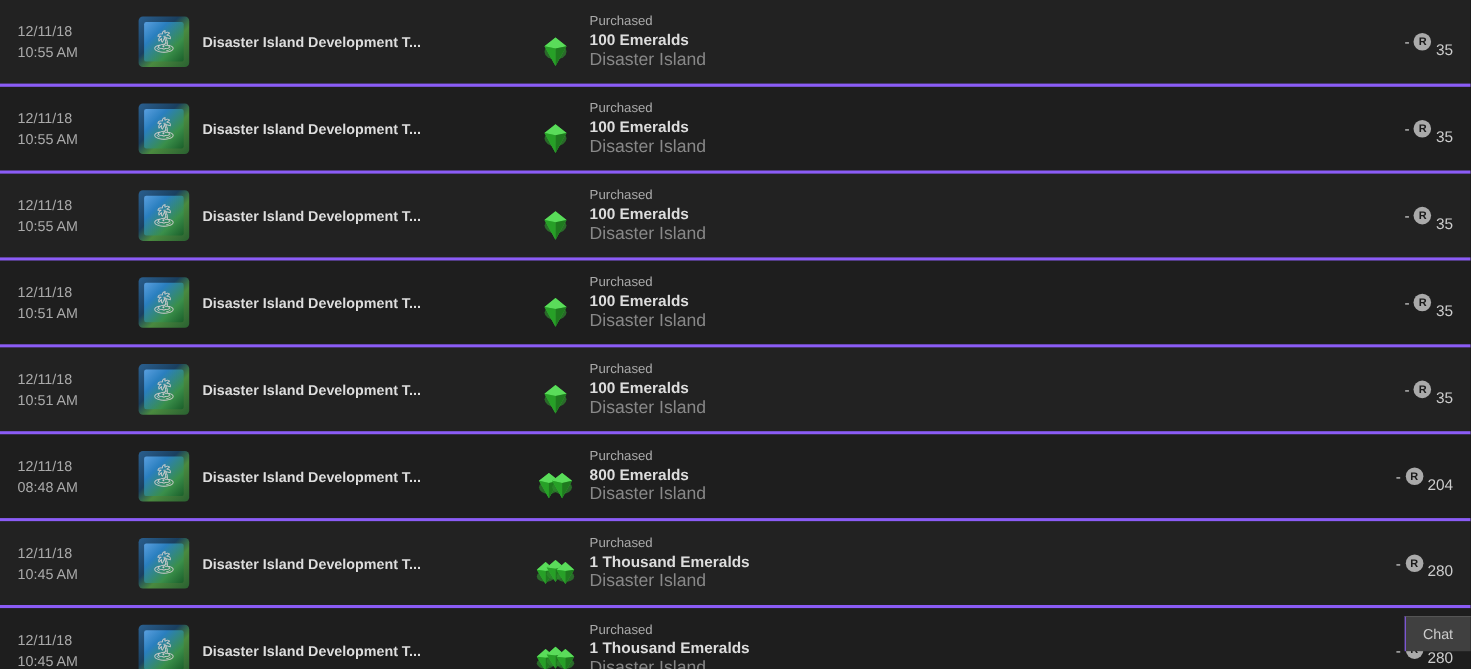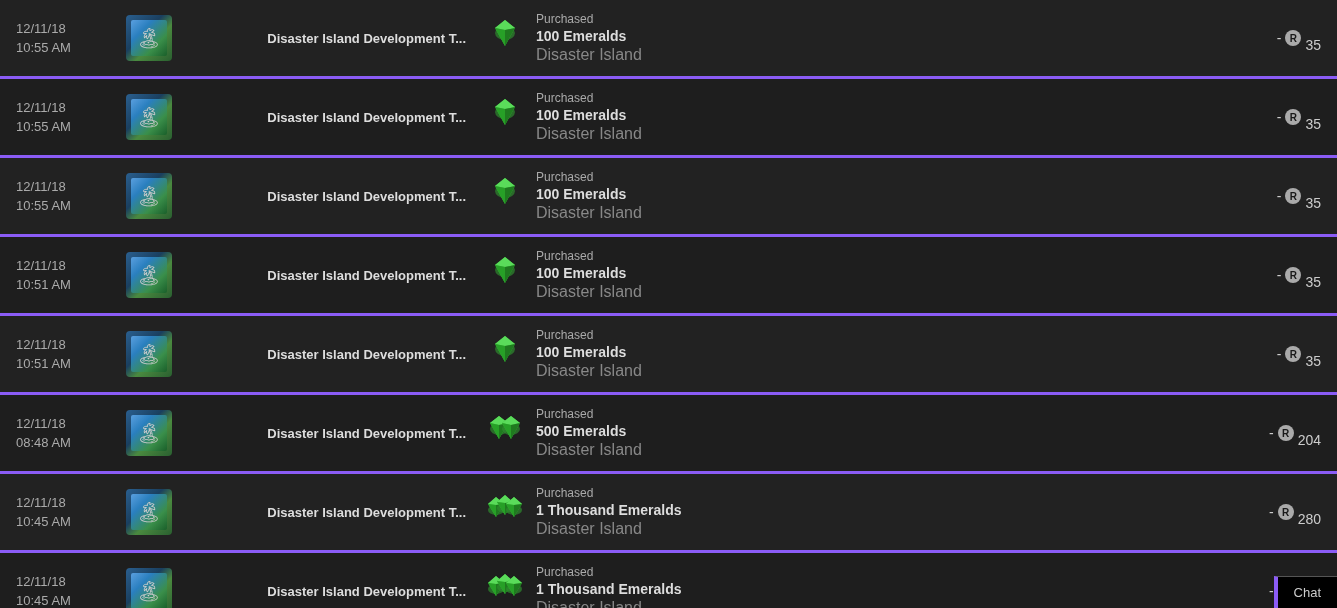--- a/index.html
+++ b/index.html
@@ -43,21 +43,20 @@
       color: #aaaaaa;
       font-size: 13px;
       line-height: 1.5;
     }
 
     .col-game {
       display: flex;
       align-items: center;
       width: 340px;
       min-width: 340px;
-      justify-content: space-between;
     }
 
     .game-thumbnail {
       width: 46px;
       height: 46px;
       min-width: 46px;
       margin-right: 12px;
       background: linear-gradient(135deg, #2a5f8f 0%, #1a3f5f 40%, #4a8a3f 60%, #2a6030 100%);
       border-radius: 4px;
       position: relative;
@@ -89,21 +88,21 @@
       font-size: 13px;
       font-weight: bold;
       white-space: nowrap;
       overflow: hidden;
       text-overflow: ellipsis;
       max-width: 270px;
     }
 
     .col-item {
       display: flex;
-      align-items: flex-start;
+      align-items: flex-end;
       flex: 1;
       padding: 0 20px;
     }
 
     .emerald-icon {
       width: 38px;
       height: 38px;
       min-width: 38px;
       margin-right: 12px;
       position: relative;
@@ -174,28 +173,28 @@
       font-weight: bold;
     }
 
     .amount-value {
       color: #cccccc;
       margin-top: 14px;
     }
 
     .chat-button {
       position: fixed;
-      bottom: 0;
+      bottom: 16px;
       right: 0;
-      background: #000000;
+      background: #404040;
       color: #cccccc;
       padding: 8px 16px;
       font-size: 13px;
       border-top: 1px solid #555;
-      border-left: 4px solid #8b5cf6;
+      border-left: 1px solid #8b5cf6;
     }
   </style>
 </head>
 <body>
 
 <div class="transaction-list">
 <div class="transaction-row">
       <div class="col-date">
         <div>12/11/18</div>
         <div>10:55 AM</div>
@@ -369,21 +368,21 @@
               <polygon points="22,16 13,18 13,32" fill="#1f7a1f"></polygon>
               <ellipse cx="25" cy="22" rx="9" ry="6" fill="#2d8a2d" opacity="0.7"></ellipse>
               <polygon points="25,9 34,16 25,32 16,16" fill="#3ab83a"></polygon>
               <polygon points="25,9 34,16 25,18 16,16" fill="#5adc5a"></polygon>
               <polygon points="16,16 25,18 25,32" fill="#27a027"></polygon>
               <polygon points="34,16 25,18 25,32" fill="#1f7a1f"></polygon>
           </svg>
         </div>
         <div class="item-details">
           <span class="item-action">Purchased</span>
-          <span class="item-name">500 Emeralds</span>
+          <span class="item-name">800 Emeralds</span>
           <span class="item-source">Disaster Island</span>
         </div>
       </div>
       <div class="col-amount">
         <span>-</span>
         <span class="robux-icon">R</span>
         <span class="amount-value">204</span>
       </div>
     </div>
     <div class="transaction-row">

